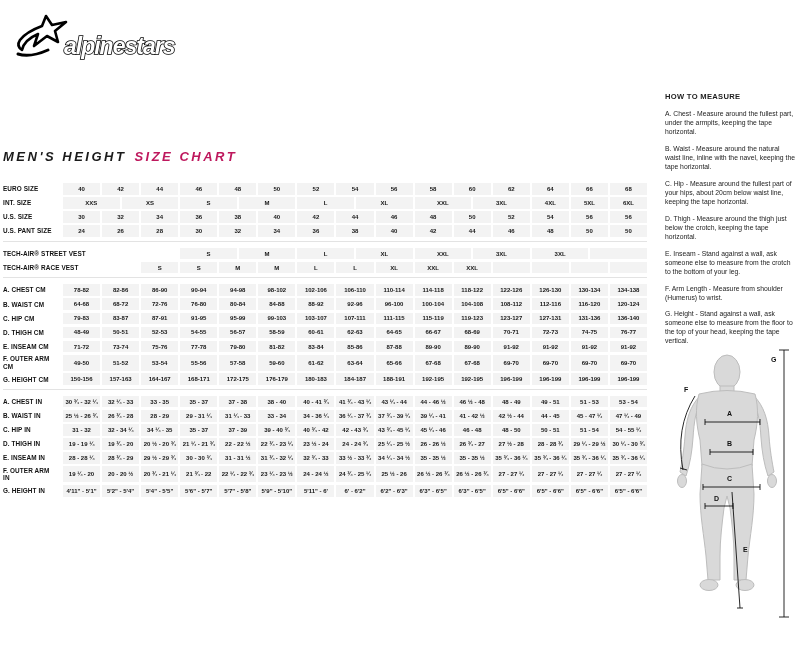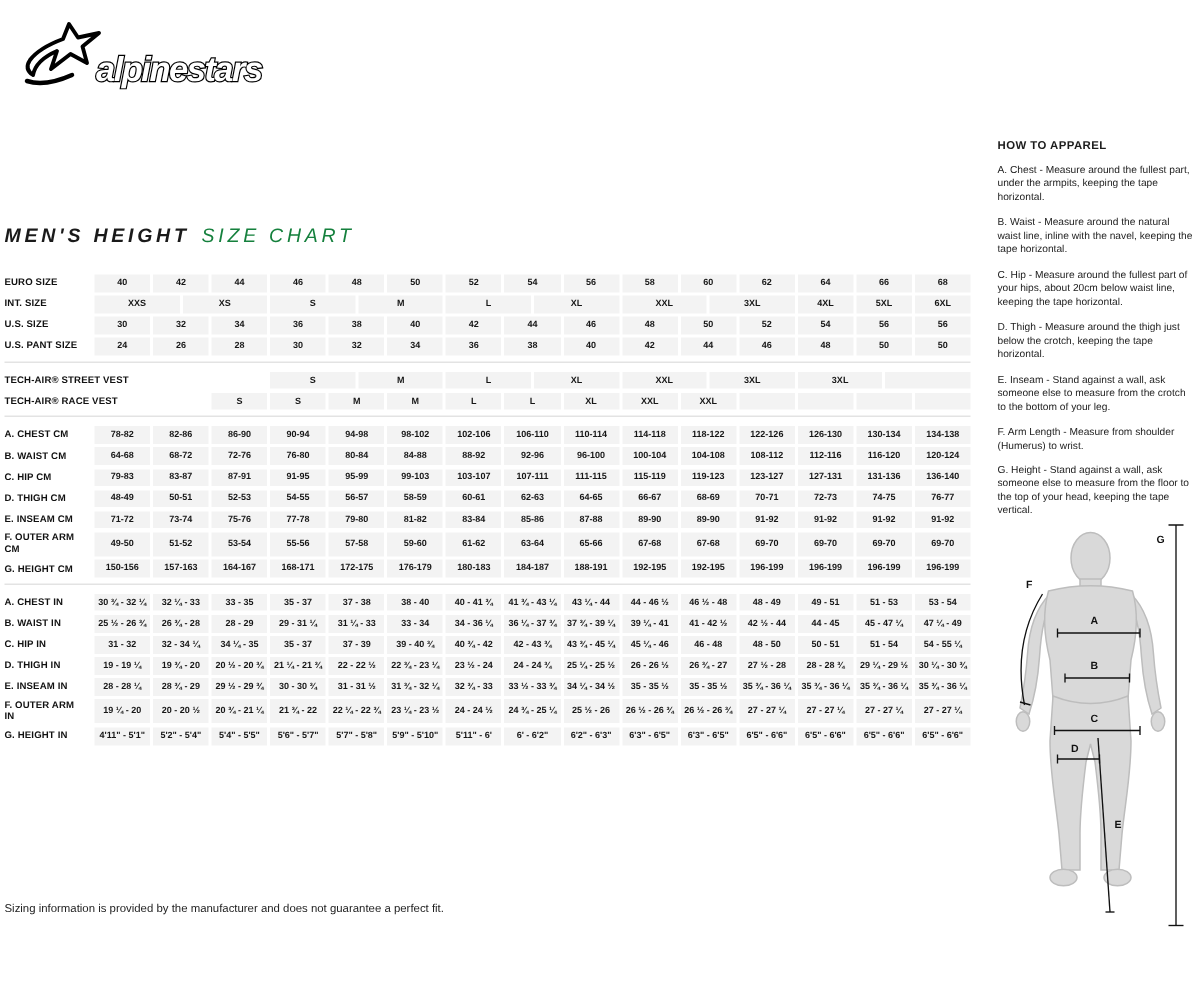--- a/index.html
+++ b/index.html
@@ -5,21 +5,21 @@
   html,body{margin:0;padding:0;}
   body{
     width:800px;height:655px;position:relative;background:#ffffff;
     font-family:"Liberation Sans", sans-serif;color:#111;overflow:hidden;
   }
   
   .logo{position:absolute;left:8px;top:12px;width:180px;height:56px;}
   
   .title{position:absolute;left:3px;top:149px;font-style:italic;font-size:13px;letter-spacing:2.5px;white-space:nowrap;}
   .title .main{font-weight:bold;color:#1a1a1a;margin-right:8px;}
-  .title .sub{font-weight:normal;color:#15803d;}
+  .title .sub{font-weight:bold;color:#be185d;}
   
   .size-table{position:absolute;left:3px;top:183px;width:644px;}
   .trow{display:grid;grid-template-columns:58px repeat(30,1fr);column-gap:2px;height:11.5px;margin-bottom:2.6px;}
   .trow.tall{height:16px;}
   .cell{background:#f3f3f3;font-weight:bold;font-size:6px;color:#161616;
         display:flex;align-items:center;justify-content:center;white-space:nowrap;}
   .cell.blank{background:transparent;}
   .rlabel{font-weight:bold;font-size:6.4px;color:#111;display:flex;flex-direction:column;
           justify-content:center;white-space:nowrap;line-height:1.15;letter-spacing:0.1px;overflow:visible;z-index:2;}
   .divider{border-top:1px solid #e3e3e3;margin:4px 0 6px 0;}
@@ -440,21 +440,21 @@
       <div class="cell" style="grid-column: span 2;">6'3" - 6'5"</div>
       <div class="cell" style="grid-column: span 2;">6'3" - 6'5"</div>
       <div class="cell" style="grid-column: span 2;">6'5" - 6'6"</div>
       <div class="cell" style="grid-column: span 2;">6'5" - 6'6"</div>
       <div class="cell" style="grid-column: span 2;">6'5" - 6'6"</div>
       <div class="cell" style="grid-column: span 2;">6'5" - 6'6"</div>
     </div>
   </div>
 
 <div class="howto">
-  <h3>HOW TO APPAREL</h3>
+  <h3>HOW TO MEASURE</h3>
   <p>A. Chest - Measure around the fullest part, under the armpits, keeping the tape horizontal.</p>
   <p>B. Waist - Measure around the natural waist line, inline with the navel, keeping the tape horizontal.</p>
   <p>C. Hip - Measure around the fullest part of your hips, about 20cm below waist line, keeping the tape horizontal.</p>
   <p>D. Thigh - Measure around the thigh just below the crotch, keeping the tape horizontal.</p>
   <p>E. Inseam - Stand against a wall, ask someone else to measure from the crotch to the bottom of your leg.</p>
   <p>F. Arm Length - Measure from shoulder (Humerus) to wrist.</p>
   <p>G. Height - Stand against a wall, ask someone else to measure from the floor to the top of your head, keeping the tape vertical.</p>
 </div>
 
 <div class="figure">
@@ -498,14 +498,13 @@
       <text x="74" y="137">C</text>
       <text x="61" y="157">D</text>
       <text x="90" y="208">E</text>
       <text x="31" y="48">F</text>
       <text x="118" y="18">G</text>
     </g>
   </svg>
 </div>
 
 <div class="footer">
-  <div>Sizing information is provided by the manufacturer and does not guarantee a perfect fit.</div>
 </div>
 
 </body></html>

